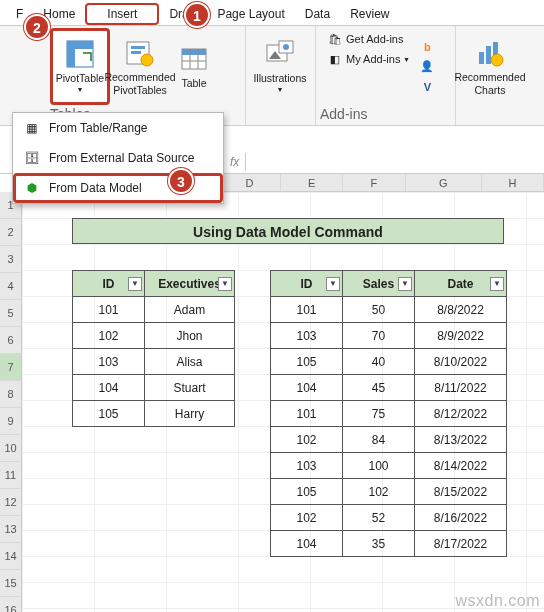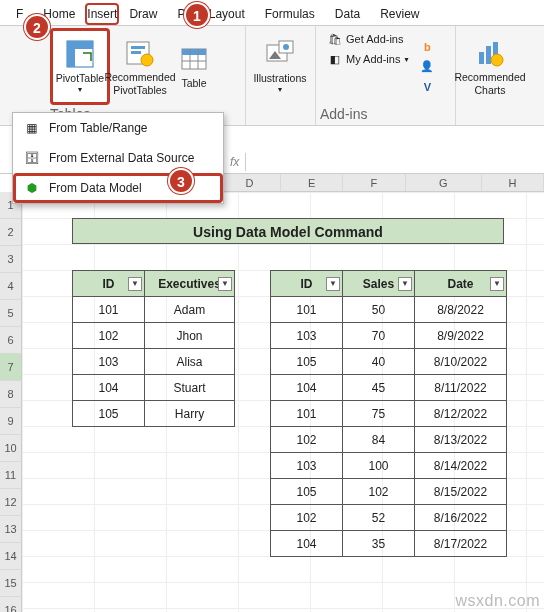--- a/index.html
+++ b/index.html
@@ -22,21 +22,21 @@
       align-items: flex-end;
     }
     .tab {
       padding: 4px 10px 4px 10px;
       font-size: 12px;
       cursor: pointer;
     }
     .tab.selected-insert {
       border: 2px solid #c23828;
       border-radius: 4px;
-      padding: 2px 0;
+      padding: 2px 20px;
     }
     .ribbon {
       display: flex;
       background: #f5f5f5;
       border-bottom: 1px solid #d0d0d0;
       height: 100px;
       position: relative;
     }
     .ribbon-group {
       border-right: 1px solid #d8d8d8;
@@ -196,21 +196,20 @@
   </style>
 </head>
 <body>
 
 <div class="tabs">
   <div class="tab">F</div>
   <div class="tab">Home</div>
   <div class="tab selected-insert">Insert</div>
   <div class="tab">Draw</div>
   <div class="tab">Page Layout</div>
-  <div class="tab">Formulas</div>
   <div class="tab">Data</div>
   <div class="tab">Review</div>
 </div>
 
 <div class="callout" style="top:2px; left:184px;">1</div>
 
 <div class="ribbon">
   <div class="ribbon-group" style="width:200px;margin-left:46px;">
     <div class="group-content">
       <div class="big-btn pivot-highlight">

